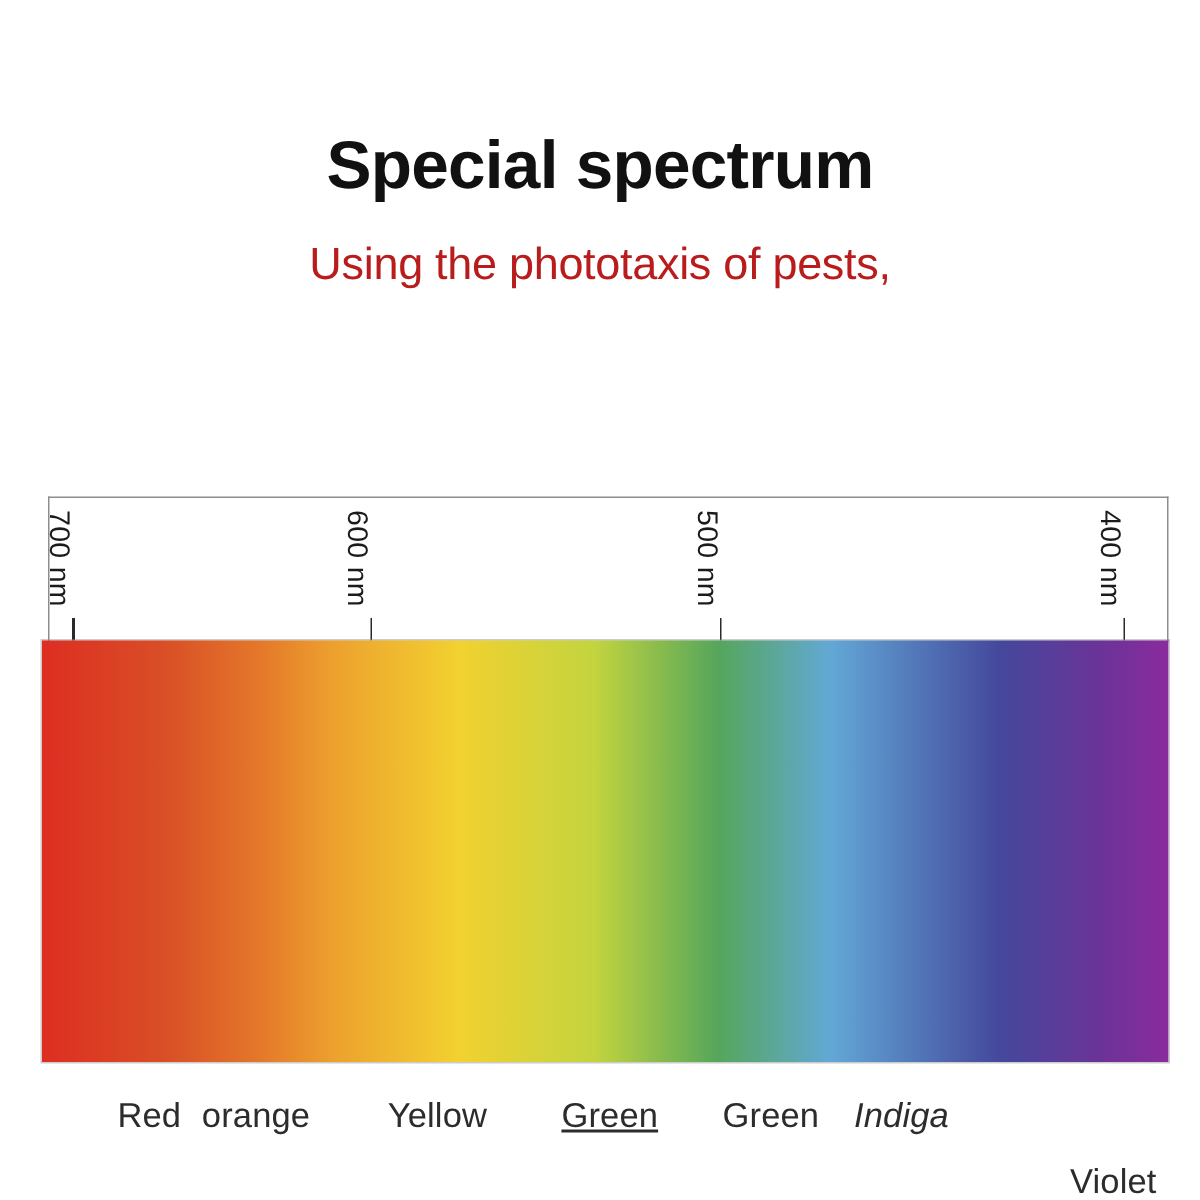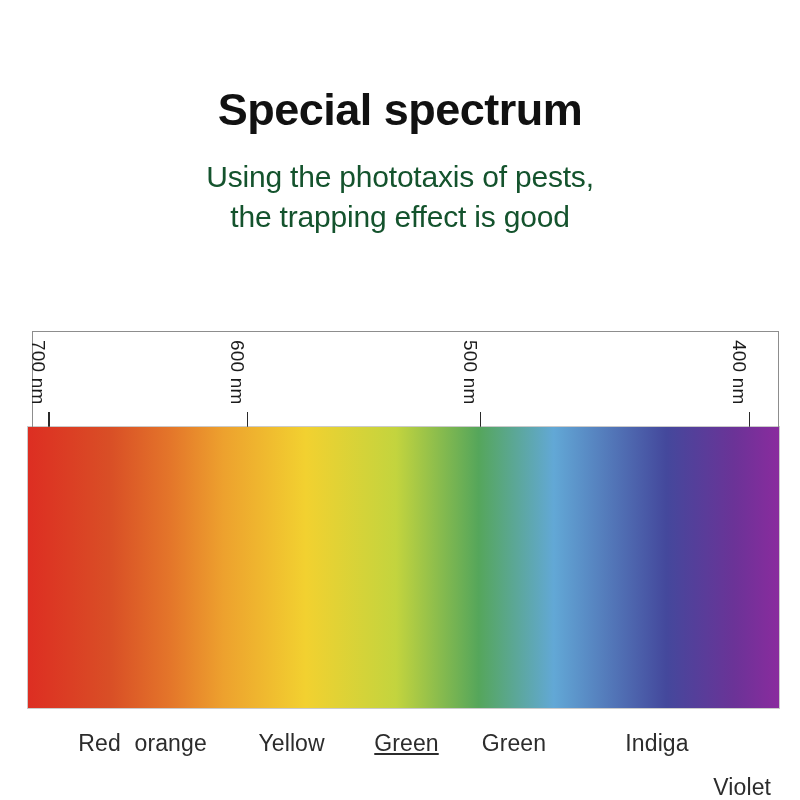--- a/index.html
+++ b/index.html
@@ -41,21 +41,21 @@
     color: #111111;
     margin: 0;
   }
 
   .subtitle {
     margin: 0;
     padding-top: 22px;
     font-size: 30px;
     font-weight: normal;
     line-height: 1.36;
-    color: #14532d;
+    color: #b91c1c;
     letter-spacing: -0.2px;
   }
 
   .subtitle-line {
     display: block;
   }
 
   
   .figure {
     position: absolute;
@@ -161,21 +161,20 @@
 </style>
 </head>
 <body>
 
 <div class="page">
 
   <div class="heading">
     <h1 class="title">Special spectrum</h1>
     <p class="subtitle">
       <span class="subtitle-line">Using the phototaxis of pests,</span>
-      <span class="subtitle-line">the trapping effect is good</span>
     </p>
   </div>
 
   <div class="figure">
 
     <div class="scale-box">
       <div class="scale-tick" style="left: 14.94px;">
         <span class="tick-label">700 nm</span>
         <span class="tick-mark"></span>
       </div>
@@ -194,18 +193,18 @@
     </div>
 
     <div class="spectrum-band" style="background: linear-gradient(to right, rgb(221, 46, 34) 0%, rgb(217, 79, 38) 11%, rgb(228, 118, 42) 19%, rgb(237, 161, 46) 26%, rgb(242, 209, 48) 37%, rgb(195, 212, 62) 49%, rgb(85, 166, 91) 60%, rgb(98, 168, 214) 70%, rgb(68, 72, 156) 85%, rgb(107, 51, 151) 94%, rgb(138, 43, 158) 100%);"></div>
 
     <div class="color-labels">
       <span class="color-label" style="left: 25.534px; margin-left: 46px;">Red</span>
       <span class="color-label" style="left: 142.69px;">orange</span>
       <span class="color-label" style="left: 263.601px;">Yellow</span>
       <span class="color-label" style="left: 378.504px; text-decoration: underline;">Green</span>
       <span class="color-label" style="left: 485.897px;">Green</span>
-      <span class="color-label" style="left: 629px;">Indiga</span>
+      <span class="color-label" style="left: 573px; font-style: italic;">Indiga</span>
       <span class="color-label" style="left: 714.201px; margin-top: 44px;">Violet</span>
     </div>
 
   </div>
 </div>
 
 </body></html>

